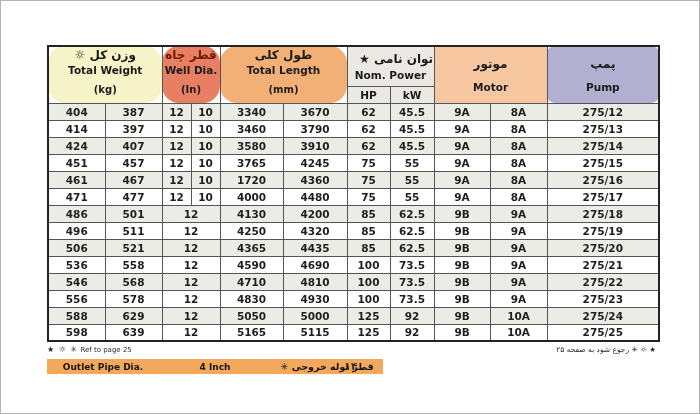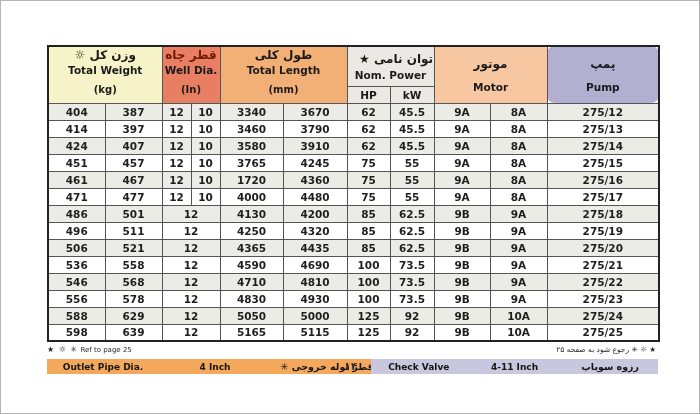--- a/index.html
+++ b/index.html
@@ -9,21 +9,21 @@
 
   
   table.spec{position:absolute; left:46px; top:44px; width:611px;
              border-collapse:collapse; table-layout:fixed;
              border:2px solid var(--c-border_dark,#222);}
   .spec th, .spec td{border:1px solid var(--c-grid,#555); box-sizing:border-box;
                      text-align:center; overflow:hidden; white-space:nowrap;}
   .spec thead tr.main th{height:40px;}
   .spec thead tr.sub th{height:17px;}
   .spec th{padding:0; font-weight:bold; color:#1b1b1b;}
-  .h3{vertical-align:top; padding-top:4px;}
+  .h3{vertical-align:top; padding-top:4px;border-radius:17px;}
   .h3 .fa{display:block; font-size:12px; line-height:16px;}
   .h3 .en{display:block; font-size:10.5px; line-height:14px;}
   .h3 .unit{display:block; font-size:10px; line-height:13px; margin-top:6px;}
   .h2m{vertical-align:middle;}
   .h2m .fa{display:block; font-size:12px; line-height:16px;}
   .h2m .en{display:block; font-size:10.5px; line-height:14px; margin-top:8px;}
   .h2p .fa{display:block; font-size:12px; line-height:16px;padding-left:11px;}
   .h2p .en{display:block; font-size:10.5px; line-height:14px; margin-top:1px;}
   .subth{font-size:10.5px; background:var(--c-power_header,#eae9e3);}
 
@@ -296,19 +296,14 @@
   </div>
 
   <div class="bar bar-outlet">
     <span class="seg">Outlet Pipe Dia.</span>
     <span class="seg">4 Inch</span>
     <span class="seg fa" dir="rtl">قطر لوله خروجی ✳</span>
   </div>
 
   <div class="pagenum">۱۴</div>
 
-  <div class="bar bar-valve">
-    <span class="seg">Check Valve</span>
-    <span class="seg">4-11 Inch</span>
-    <span class="seg fa" dir="rtl">رزوه سوپاپ</span>
-  </div>
 
 </div>
 
 </body></html>

